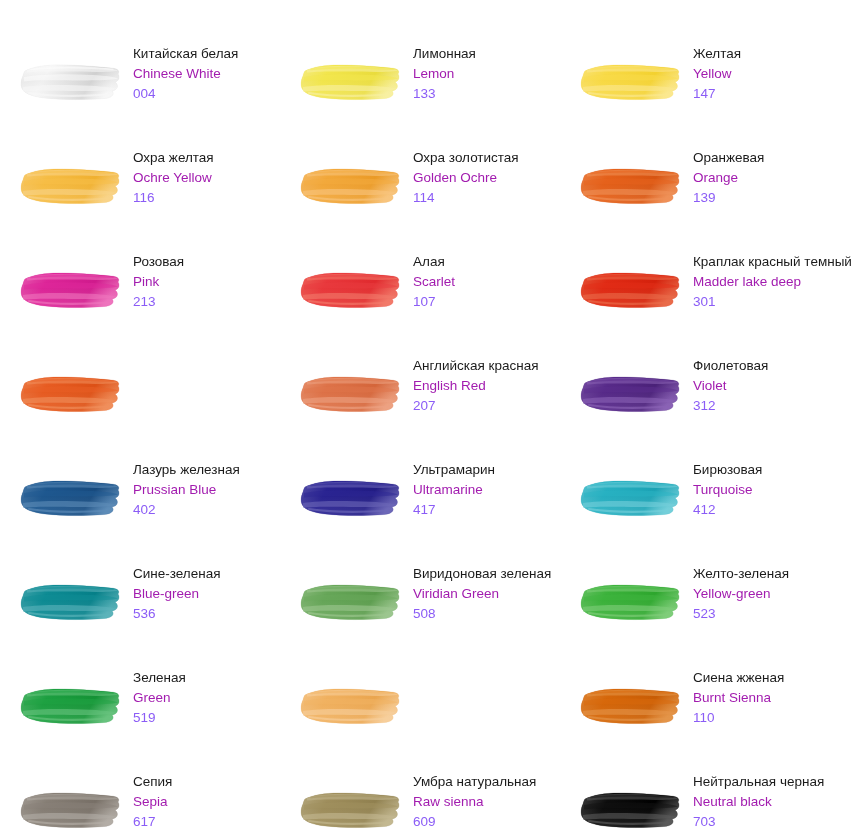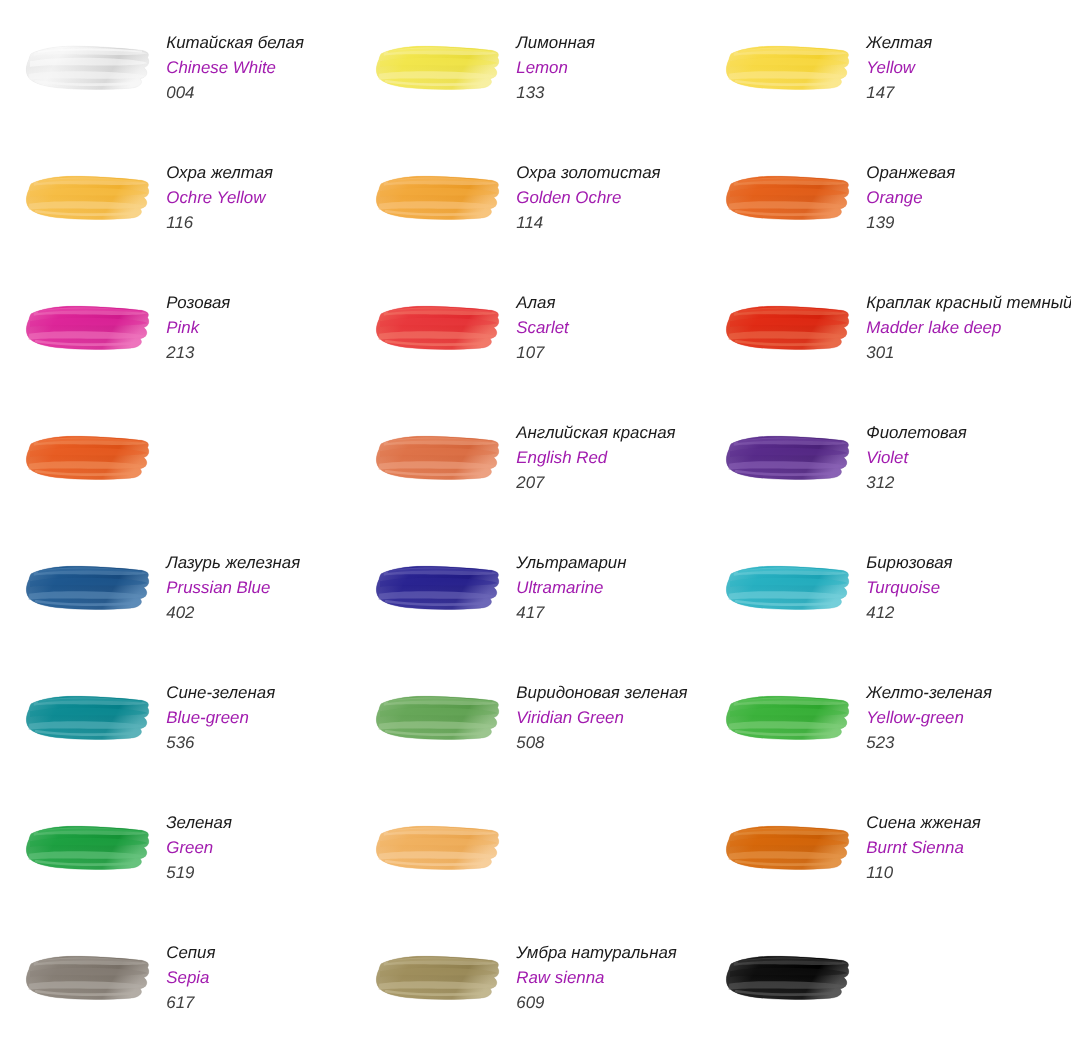--- a/index.html
+++ b/index.html
@@ -19,24 +19,23 @@
     display: grid;
     grid-template-columns: 280px 280px 297px;
     grid-template-rows: repeat(8, 104px);
     width: 857px;
     height: 832px;
   }
 
   .swatch-cell {
     position: relative;
     display: flex;
-    align-items: center;
+    align-items: flex-end;
     padding-top: 3px;
     box-sizing: border-box;
-    font-style: italic;
   }
 
   .swatch-art {
     width: 104px;
     height: 44px;
     margin-left: 19px;
     margin-right: 10px;
     flex: 0 0 auto;
     position: relative;
   }
@@ -61,21 +60,21 @@
   .label-en {
     font-size: 13.5px;
     line-height: 20px;
     white-space: nowrap;
     color: #a21caf;
   }
   .label-code {
     font-size: 13.5px;
     line-height: 20px;
     white-space: nowrap;
-    color: #404040;
+    color: #8b5cf6;
   }
 </style>
 </head>
 <body>
 
 <div id="grid">
     <div class="swatch-cell">
       <div class="swatch-art">
   <svg viewBox="0 0 104 44" preserveAspectRatio="none" aria-hidden="true">
     <defs>
@@ -796,14 +795,19 @@
     </defs>
     <path d="M6,11 C14,7 26,5 40,5 C56,5 72,6 92,8 C99,8.5 101,11 99,14 C101,17 100,21 96,22 C100,25 99,30 93,31 C96,34 93,38 85,38.5 C66,40 44,40 26,38 C14,36.5 7,34 4,30 C1,26 2,20 4,16 C4.6,14 5,12 6,11 Z" fill="url(#g_sw23)" stroke="#000000" stroke-width="0.6" stroke-opacity="0.35"></path>
     <path d="M6,11 C14,7 26,5 40,5 C56,5 72,6 92,8 C99,8.5 101,11 99,14 C101,17 100,21 96,22 C100,25 99,30 93,31 C96,34 93,38 85,38.5 C66,40 44,40 26,38 C14,36.5 7,34 4,30 C1,26 2,20 4,16 C4.6,14 5,12 6,11 Z" fill="url(#h_sw23)" opacity="0.72"></path>
     <path d="M8,10 C22,6 44,5 68,6.5 C82,7.4 94,8.6 99,10.5 C92,12.5 72,12 50,11.6 C30,11.2 16,11.4 8,12.6 Z" fill="#5a5a5a" opacity="0.55"></path>
     <path d="M5,17 C20,14 48,13.5 74,15 C88,15.8 97,17 99,18.6 C90,21 64,20.4 40,20.2 C22,20 11,20.4 5,21.6 Z" fill="#111111" opacity="0.5"></path>
     <path d="M4,27 C18,24.6 46,24.4 72,25.8 C86,26.6 95,27.8 98,29 C88,31.6 62,31 38,30.8 C20,30.6 10,31 4,31.8 Z" fill="#5a5a5a" opacity="0.6"></path>
     <path d="M10,33 C30,36 62,36.5 90,34.5" fill="none" stroke="#5a5a5a" stroke-width="2.2" stroke-opacity="0.65" stroke-linecap="round"></path>
     <path d="M12,9.5 C34,7 64,7.2 94,9.2" fill="none" stroke="#111111" stroke-width="1.6" stroke-opacity="0.5" stroke-linecap="round"></path>
   </svg>
       </div>
+      <div class="labels">
+        <span class="label-ru">Нейтральная черная</span>
+        <span class="label-en">Neutral black</span>
+        <span class="label-code">703</span>
+      </div>
     </div>
   </div>
 
 </body></html>

